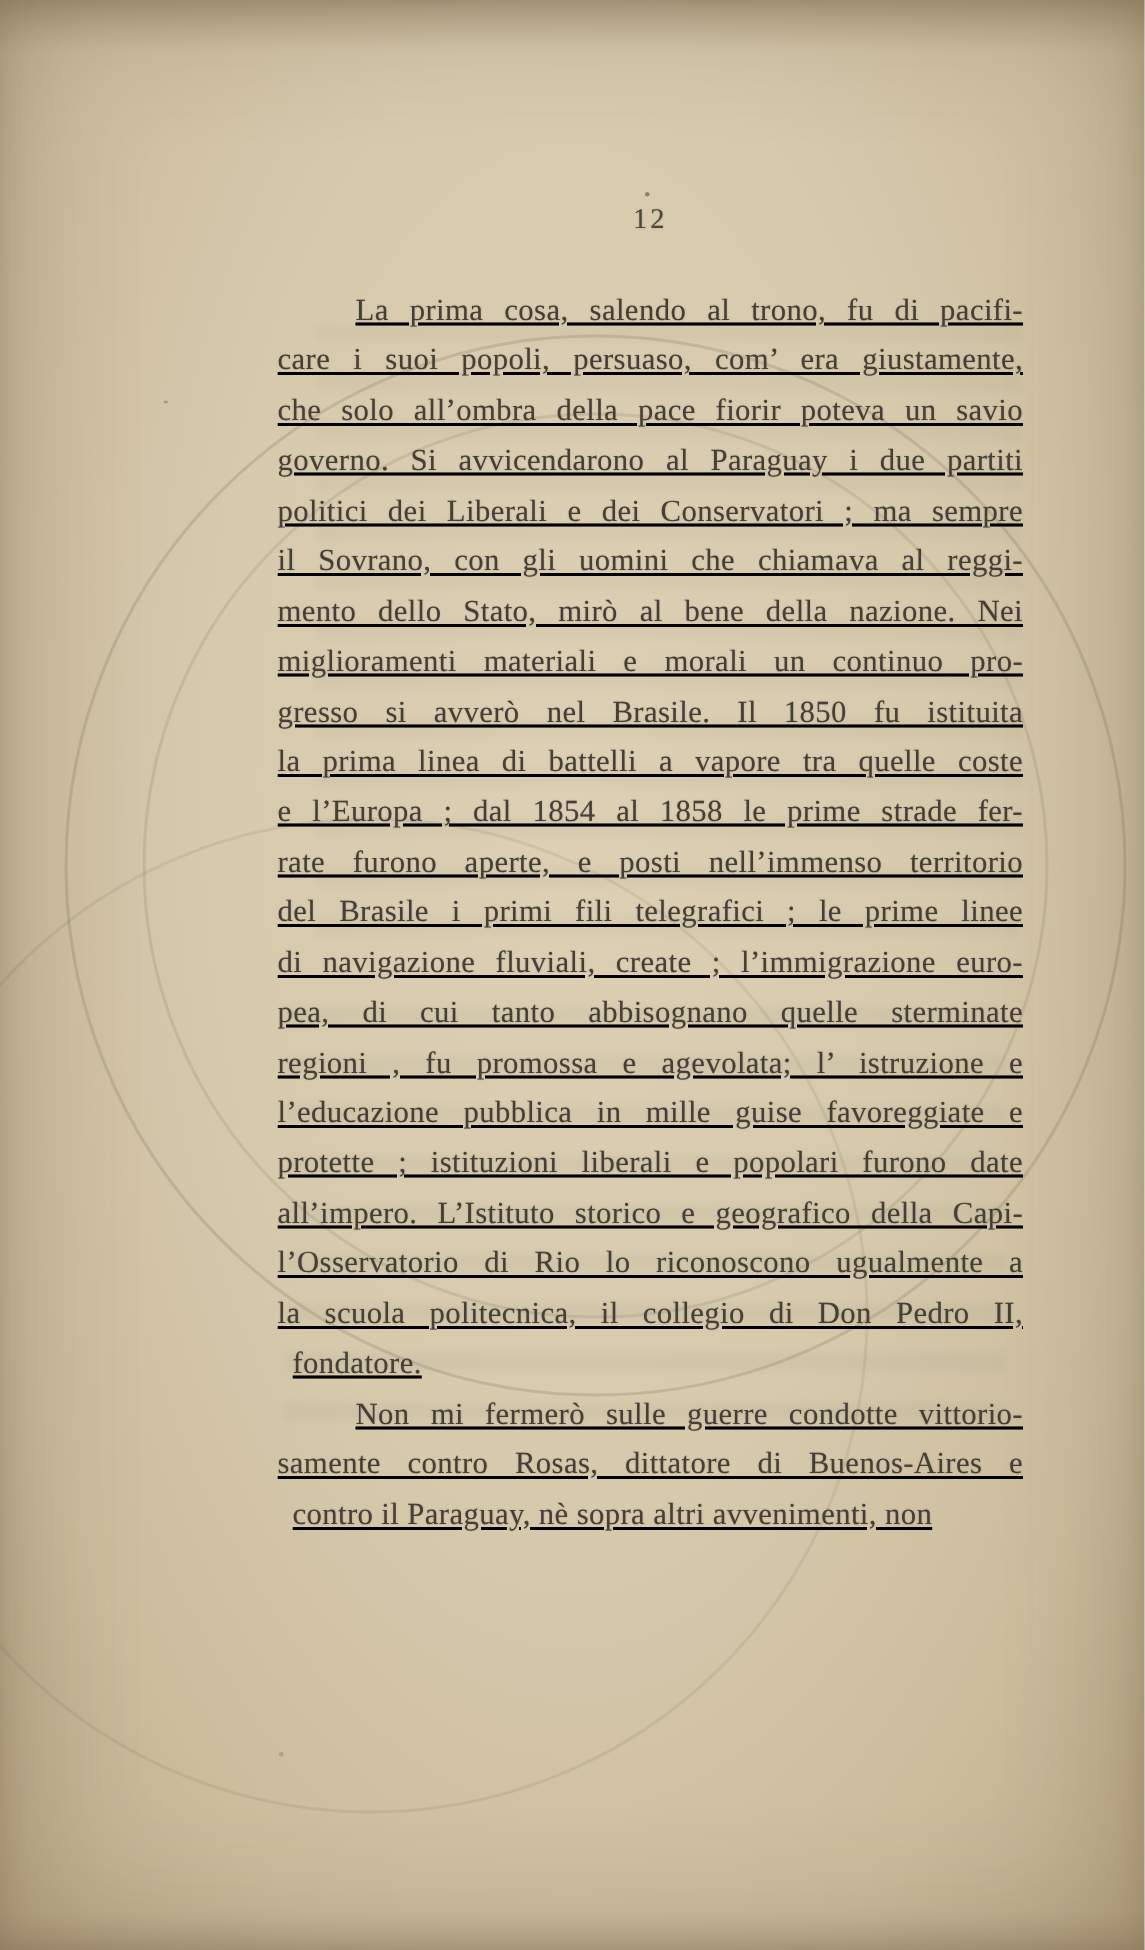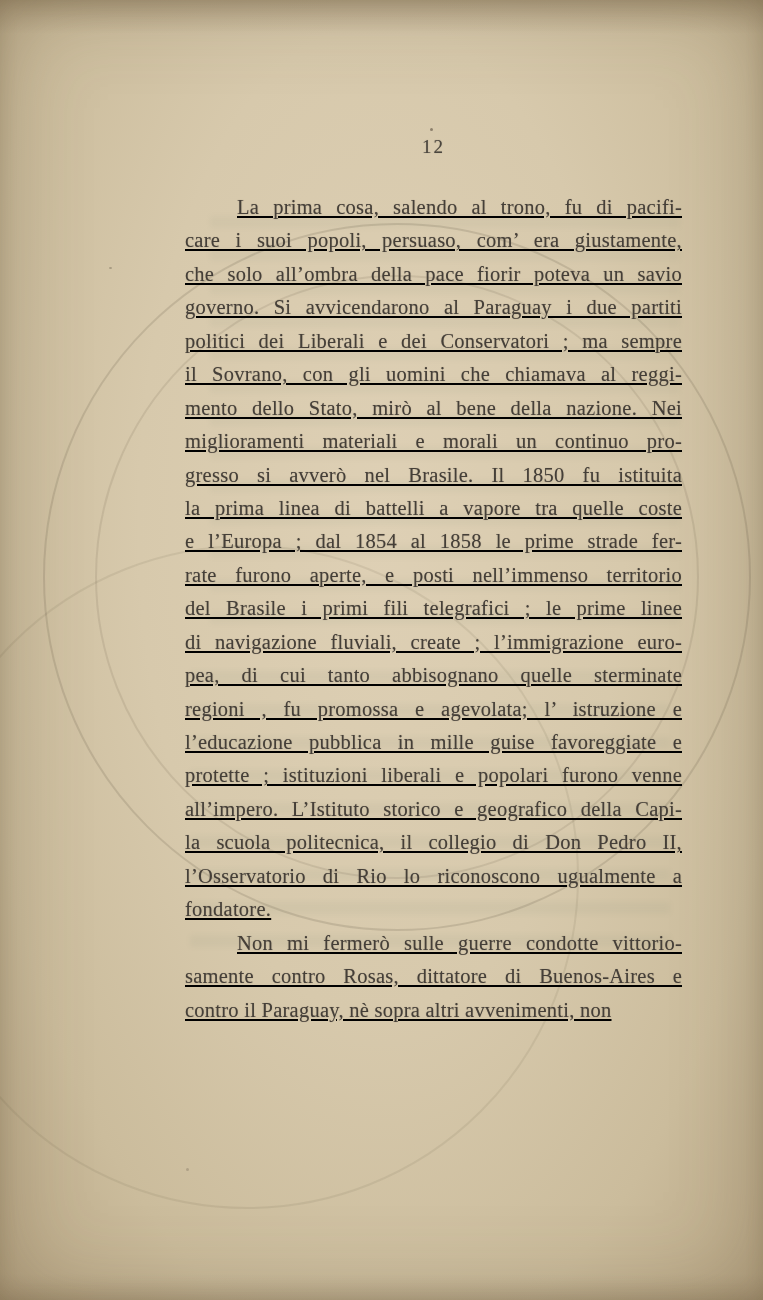--- a/index.html
+++ b/index.html
@@ -70,21 +70,21 @@
     line-height: 33.45px;
     overflow: hidden;
     font-size: 20.5px;
     color: #453f38;
     letter-spacing: 0.25px;
     text-align: justify;
     text-align-last: justify;
     text-shadow: 0 0 1px rgba(69,63,55,0.40);
   }
   .line.indent { text-indent: 52px; }
-  .line.last { text-align-last: left; }
+  .line.last { text-align-last: left; margin-left: 10px; }
 </style>
 </head>
 <body>
 
 <div>
   <div class="arc a1"></div>
   <div class="arc a2"></div>
   <div class="arc a3"></div>
 
   <div class="ghost g1"></div>
@@ -107,24 +107,24 @@
       <div class="line">miglioramenti materiali e morali un continuo pro-</div>
       <div class="line">gresso si avverò nel Brasile. Il 1850 fu istituita</div>
       <div class="line">la prima linea di battelli a vapore tra quelle coste</div>
       <div class="line">e l’Europa ; dal 1854 al 1858 le prime strade fer-</div>
       <div class="line">rate furono aperte, e posti nell’immenso territorio</div>
       <div class="line">del Brasile i primi fili telegrafici ; le prime linee</div>
       <div class="line">di navigazione fluviali, create ; l’immigrazione euro-</div>
       <div class="line">pea, di cui tanto abbisognano quelle sterminate</div>
       <div class="line">regioni , fu promossa e agevolata; l’ istruzione e</div>
       <div class="line">l’educazione pubblica in mille guise favoreggiate e</div>
-      <div class="line">protette ; istituzioni liberali e popolari furono venne</div>
+      <div class="line">protette ; istituzioni liberali e popolari furono date</div>
       <div class="line">all’impero. L’Istituto storico e geografico della Capi-</div>
+      <div class="line">l’Osservatorio di Rio lo riconoscono ugualmente a</div>
       <div class="line">la scuola politecnica, il collegio di Don Pedro II,</div>
-      <div class="line">l’Osservatorio di Rio lo riconoscono ugualmente a</div>
       <div class="line last">fondatore.</div>
       <div class="line indent">Non mi fermerò sulle guerre condotte vittorio-</div>
       <div class="line">samente contro Rosas, dittatore di Buenos-Aires e</div>
       <div class="line last">contro il Paraguay, nè sopra altri avvenimenti, non</div>
     </div>
 
   <div class="vignette"></div>
 </div>
 
 </body></html>

